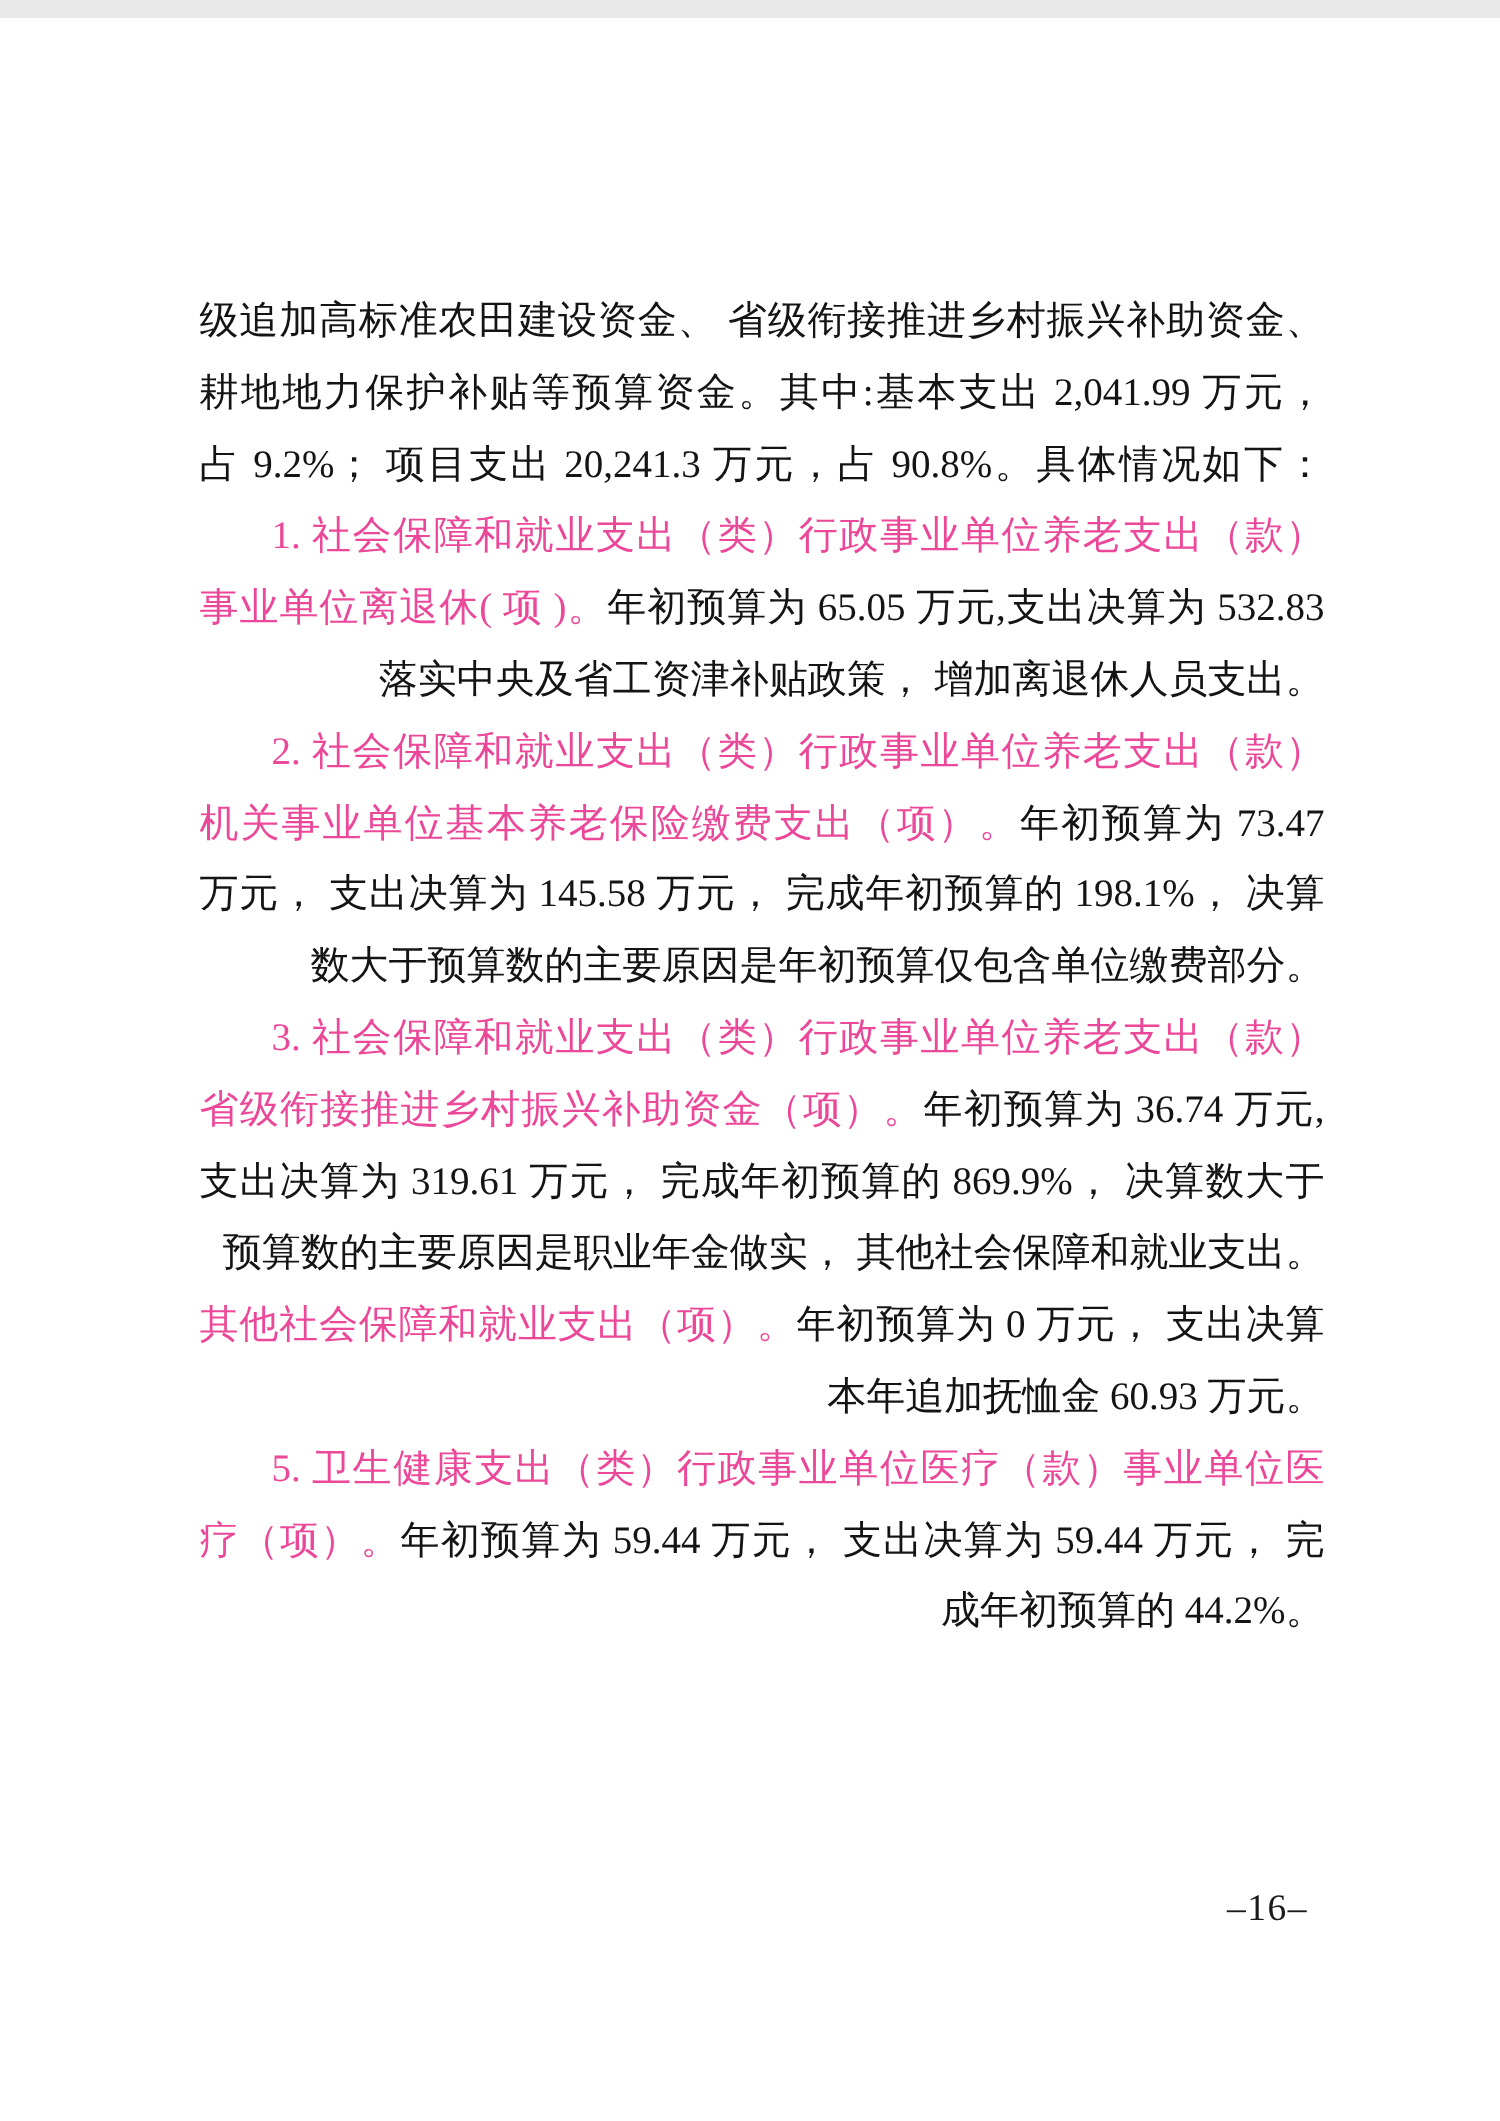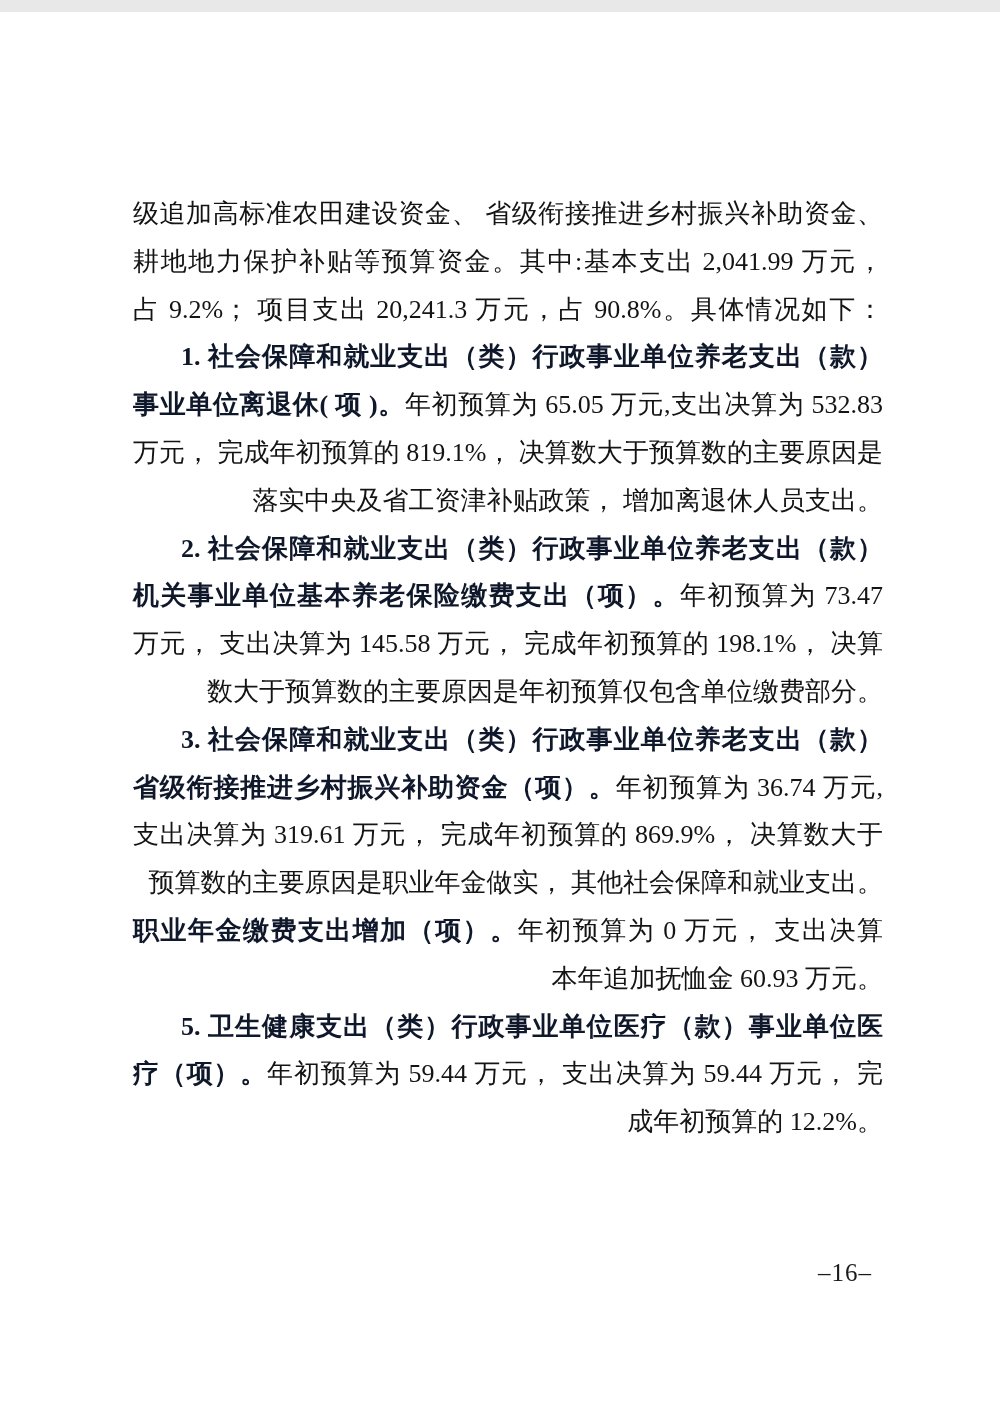--- a/index.html
+++ b/index.html
@@ -36,22 +36,22 @@
     text-align: justify;
     text-align-last: justify;
   }
   .line.indent {
     text-indent: 48px;
   }
   .run {
     font-weight: 400;
   }
   .run.bold {
-    font-weight: 700;
-    color: #0f172a;
+    font-weight: 400;
+    color: #ec4899;
   }
   .page-number {
     position: absolute;
     top: 1246px;
     right: 128px;
     font-size: 25px;
     line-height: 30px;
     color: #1a1a1a;
     letter-spacing: 1px;
   }
@@ -59,30 +59,29 @@
 </head>
 <body>
 
 <div class="page">
   <div class="doc-body">
       <div class="line just"><span class="run">级追加高标准农田建设资金、 省级衔接推进乡村振兴补助资金、</span></div>
       <div class="line just"><span class="run">耕地地力保护补贴等预算资金。其中:基本支出 2,041.99 万元，</span></div>
       <div class="line just"><span class="run">占 9.2%； 项目支出 20,241.3 万元，占 90.8%。具体情况如下：</span></div>
       <div class="line just indent"><span class="run bold">1. 社会保障和就业支出（类）行政事业单位养老支出（款）</span></div>
       <div class="line just"><span class="run bold">事业单位离退休( 项 )。</span><span class="run">年初预算为 65.05 万元,支出决算为 532.83</span></div>
-      <div class="line just"><span class="run">万元， 完成年初预算的 819.1%， 决算数大于预算数的主要原因是</span></div>
       <div class="line"><span class="run">落实中央及省工资津补贴政策， 增加离退休人员支出。</span></div>
       <div class="line just indent"><span class="run bold">2. 社会保障和就业支出（类）行政事业单位养老支出（款）</span></div>
       <div class="line just"><span class="run bold">机关事业单位基本养老保险缴费支出（项）。</span><span class="run">年初预算为 73.47</span></div>
       <div class="line just"><span class="run">万元， 支出决算为 145.58 万元， 完成年初预算的 198.1%， 决算</span></div>
       <div class="line"><span class="run">数大于预算数的主要原因是年初预算仅包含单位缴费部分。</span></div>
       <div class="line just indent"><span class="run bold">3. 社会保障和就业支出（类）行政事业单位养老支出（款）</span></div>
       <div class="line just"><span class="run bold">省级衔接推进乡村振兴补助资金（项）。</span><span class="run">年初预算为 36.74 万元,</span></div>
       <div class="line just"><span class="run">支出决算为 319.61 万元， 完成年初预算的 869.9%， 决算数大于</span></div>
       <div class="line"><span class="run">预算数的主要原因是职业年金做实， 其他社会保障和就业支出。</span></div>
-      <div class="line just"><span class="run bold">职业年金缴费支出增加（项）。</span><span class="run">年初预算为 0 万元， 支出决算</span></div>
+      <div class="line just"><span class="run bold">其他社会保障和就业支出（项）。</span><span class="run">年初预算为 0 万元， 支出决算</span></div>
       <div class="line"><span class="run">本年追加抚恤金 60.93 万元。</span></div>
       <div class="line just indent"><span class="run bold">5. 卫生健康支出（类）行政事业单位医疗（款）事业单位医</span></div>
       <div class="line just"><span class="run bold">疗（项）。</span><span class="run">年初预算为 59.44 万元， 支出决算为 59.44 万元， 完</span></div>
-      <div class="line"><span class="run">成年初预算的 12.2%。</span></div>
+      <div class="line"><span class="run">成年初预算的 44.2%。</span></div>
     </div>
   <div class="page-number">–16–</div>
 </div>
 
 </body></html>

